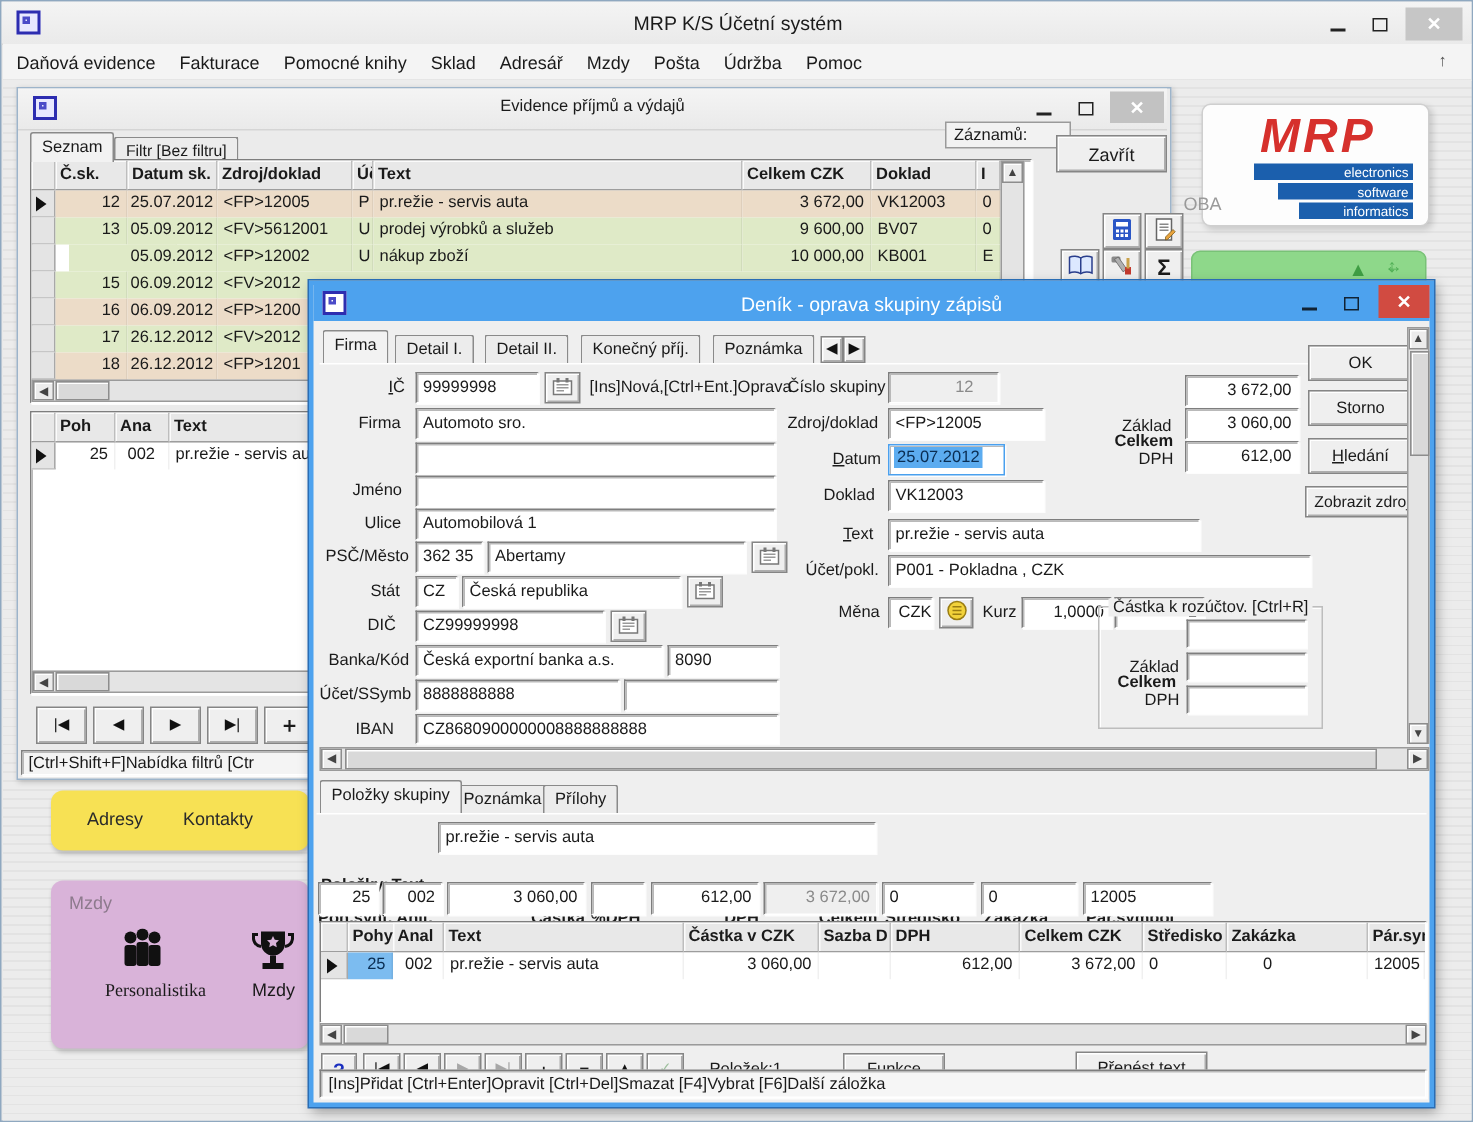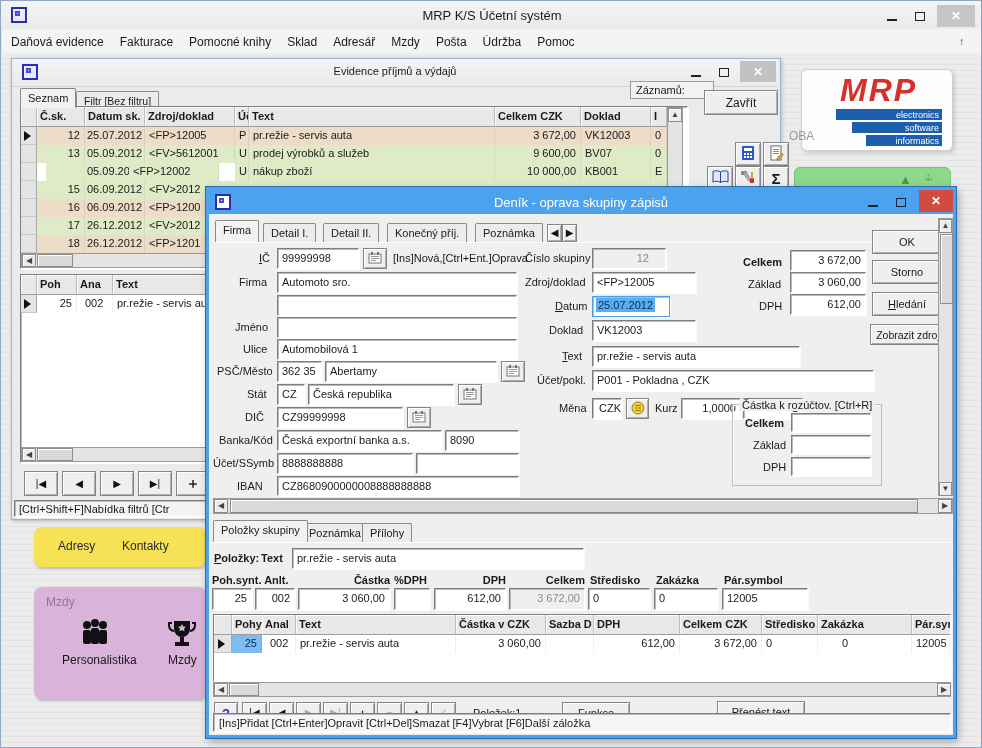--- a/index.html
+++ b/index.html
@@ -1,21 +1,21 @@
 <!DOCTYPE html>
 <html><head>
 <meta charset="utf-8">
 <style>
   html,body{margin:0;padding:0;background:#9aa4ae;}
   #screen{position:relative;width:982px;height:748px;background:#e9e9e9;overflow:hidden;
           font-family:"Liberation Sans",sans-serif;font-size:11px;color:#1a1a1a;
           border:1px solid #8fa8c0;box-sizing:border-box;}
   .abs{position:absolute;}
   .nowrap{white-space:nowrap;overflow:hidden;}
-  .bold{font-weight:bold;}
+  .bold{font-weight:bold;margin-top:32px;}
   .ctr{text-align:center;}
   .rt{text-align:right;}
   .ufirst::first-letter{text-decoration:underline;}
 
   
   .sunken{background:#fff;border:1px solid #7e7e7e;border-right-color:#fff;border-bottom-color:#fff;
           box-shadow:inset 1px 1px 0 #b9b9b9, 1px 1px 0 #fdfdfd;box-sizing:border-box;}
   .field{padding:3px 4px 0 4px;}
   .disabled-field{background:#efefef;color:#8a8a8a;}
   .raised{background:#efefef;border:1px solid #858585;box-shadow:inset 1px 1px 0 #ffffff, inset -1px -1px 0 #adadad;
@@ -106,21 +106,21 @@
     <span class="abs" style="left:44px;top:32px;">
       <svg width="34" height="30" viewBox="0 0 34 30">
           <circle cx="9" cy="6" r="4" fill="#111"></circle>
           <circle cx="17" cy="4" r="4" fill="#111"></circle>
           <circle cx="25" cy="6" r="4" fill="#111"></circle>
           <rect x="5" y="11" width="8" height="14" rx="2" fill="#111"></rect>
           <rect x="13" y="9" width="8" height="16" rx="2" fill="#111"></rect>
           <rect x="21" y="11" width="8" height="14" rx="2" fill="#111"></rect>
         </svg>
     </span>
-    <span class="abs" style="left:28px;top:66px;font-size:12px;color:#1a1a1a;">Personalistika</span>
+    <span class="abs" style="left:36px;top:66px;font-size:12px;color:#1a1a1a;font-family:Liberation Serif, serif;">Personalistika</span>
     <span class="abs" style="left:134px;top:32px;">
       <svg width="28" height="30" viewBox="0 0 28 30">
           <path d="M6 2h16v8a8 8 0 0 1-16 0z" fill="#111"></path>
           <path d="M4 4H1v3a6 6 0 0 0 5 5" fill="none" stroke="#111" stroke-width="2"></path>
           <path d="M24 4h3v3a6 6 0 0 1-5 5" fill="none" stroke="#111" stroke-width="2"></path>
           <rect x="12" y="18" width="4" height="5" fill="#111"></rect>
           <rect x="7" y="23" width="14" height="4" fill="#111"></rect>
           <path d="M14 5l1.2 2.5 2.8.3-2 1.9.5 2.8-2.5-1.4-2.5 1.4.5-2.8-2-1.9 2.8-.3z" fill="#d9b3d9"></path>
         </svg>
     </span>
@@ -223,21 +223,21 @@
         <div class="abs cell row-green" style="left:228px;top:0;width:246px;height:18px;">prodej výrobků a služeb</div>
         <div class="abs cell row-green rt" style="left:474px;top:0;width:86px;height:18px;">9 600,00</div>
         <div class="abs cell row-green" style="left:560px;top:0;width:70px;height:18px;">BV07</div>
         <div class="abs cell row-green" style="left:630px;top:0;width:16px;height:18px;">0</div>
       </div>
 
       <div class="abs" style="left:0;top:56px;width:646px;height:18px;">
         <div class="abs selcell" style="left:0;top:0;width:16px;height:18px;"></div>
         <div class="abs cell row-green rt" style="left:16px;top:0;width:72px;height:18px;margin-left:9px;">14</div>
         <div class="abs cell row-green" style="left:64px;top:0;width:60px;height:18px;padding-left:2px;">05.09.2012</div>
-        <div class="abs cell row-green" style="left:108px;top:0;width:90px;height:18px;">&lt;FP&gt;12002</div>
+        <div class="abs cell row-green" style="left:124px;top:0;width:90px;height:18px;">&lt;FP&gt;12002</div>
         <div class="abs cell row-green" style="left:214px;top:0;width:14px;height:18px;">U</div>
         <div class="abs cell row-green" style="left:228px;top:0;width:246px;height:18px;">nákup zboží</div>
         <div class="abs cell row-green rt" style="left:474px;top:0;width:86px;height:18px;">10 000,00</div>
         <div class="abs cell row-green" style="left:560px;top:0;width:70px;height:18px;">KB001</div>
         <div class="abs cell row-green" style="left:630px;top:0;width:16px;height:18px;">E</div>
       </div>
 
       <div class="abs" style="left:0;top:74px;width:646px;height:18px;">
         <div class="abs selcell" style="left:0;top:0;width:16px;height:18px;"></div>
         <div class="abs cell row-green rt" style="left:16px;top:0;width:48px;height:18px;">15</div>

